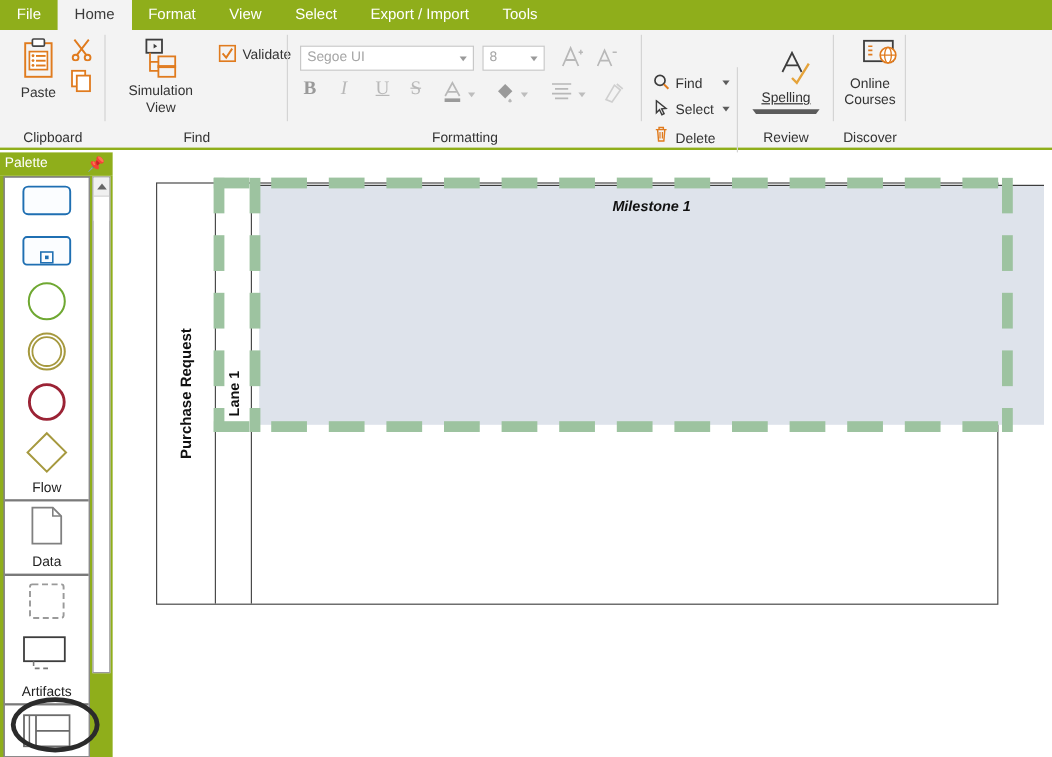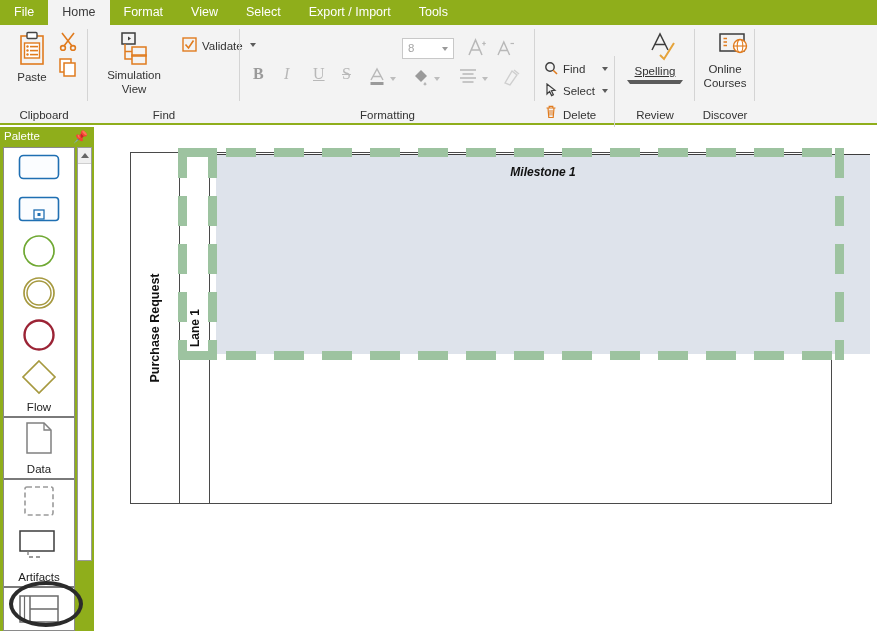--- a/index.html
+++ b/index.html
@@ -260,20 +260,24 @@
             <span class="tinycaret" style="position:relative;display:inline-block;margin-left:7px;top:-1px;"></span>
           </span>
         </div>
       </div>
       <div class="glabel">Find</div>
       <div class="sep"></div>
     </div>
 
     <div class="grp" id="g-format">
       <div class="gbody">
+        <div class="fontbox" style="left:10px;top:13px;width:145px;">
+          <span>Segoe UI</span>
+          <span class="caret"></span>
+        </div>
         <div class="fontbox" style="left:162px;top:13px;width:52px;">
           <span>8</span>
           <span class="caret"></span>
         </div>
         <div class="btn dis" style="left:226px;top:12px;">
           <span class="ico">
             <svg width="22" height="22" viewBox="0 0 22 22">
               <path d="M3 18 L9.5 3 L16 18 M5.6 13 L13.4 13" stroke="#B8B8B8" stroke-width="1.5" fill="none"></path>
               <path d="M18 4.5 L18 8.5 M16.2 6.5 L19.8 6.5" stroke="#B8B8B8" stroke-width="1.2"></path>
             </svg>
@@ -371,21 +375,21 @@
             <span>Delete</span>
           </span>
         </div>
       </div>
       <div class="glabel">Editing</div>
       <div class="sep"></div>
     </div>
 
     <div class="grp" id="g-review">
       <div class="gbody">
-        <div class="btn" style="left:12px;top:6px;width:56px;text-decoration:underline;">
+        <div class="btn" style="left:12px;top:16px;width:56px;text-decoration:underline;">
           <span class="ico" style="margin-left:16px;">
             <svg width="28" height="30" viewBox="0 0 28 30">
               <path d="M3 19 L11 3 L19 19 M6.2 13.5 L15.8 13.5" stroke="#3d3d3d" stroke-width="1.5" fill="none"></path>
               <path d="M11 24 L15 28 L25 12" stroke="#E5A33A" stroke-width="2" fill="none"></path>
             </svg>
           </span>
           <span class="cap">Spelling</span>
           <span class="tinycaret" style="position:relative;display:block;margin:3px auto 0;"></span>
         </div>
       </div>

